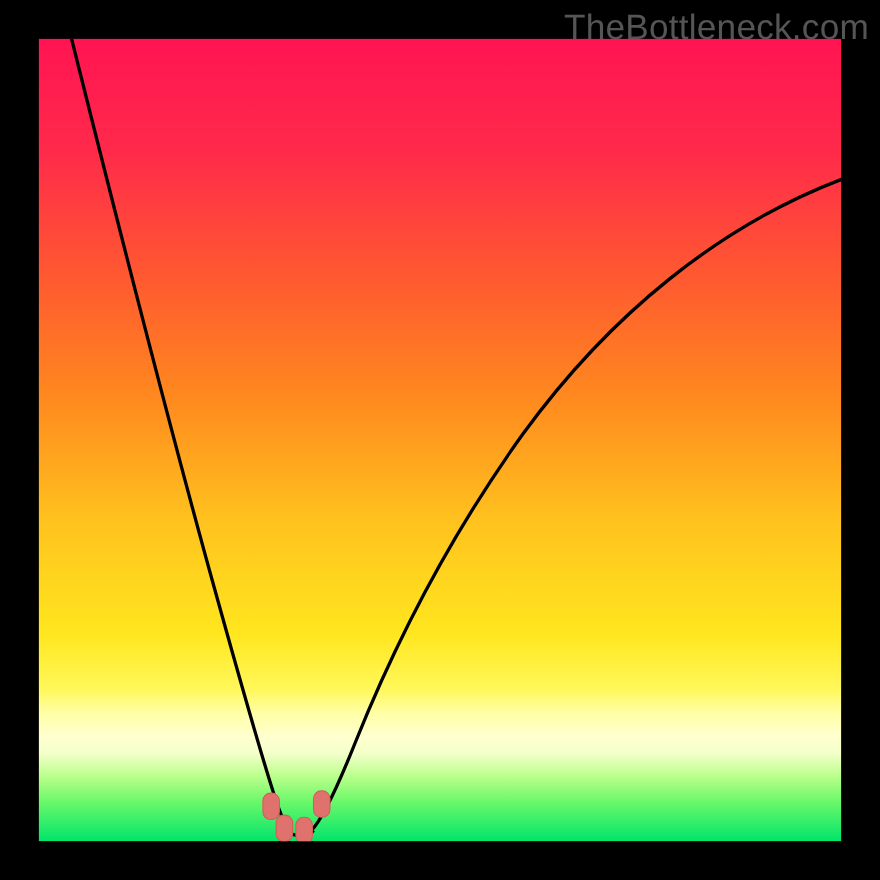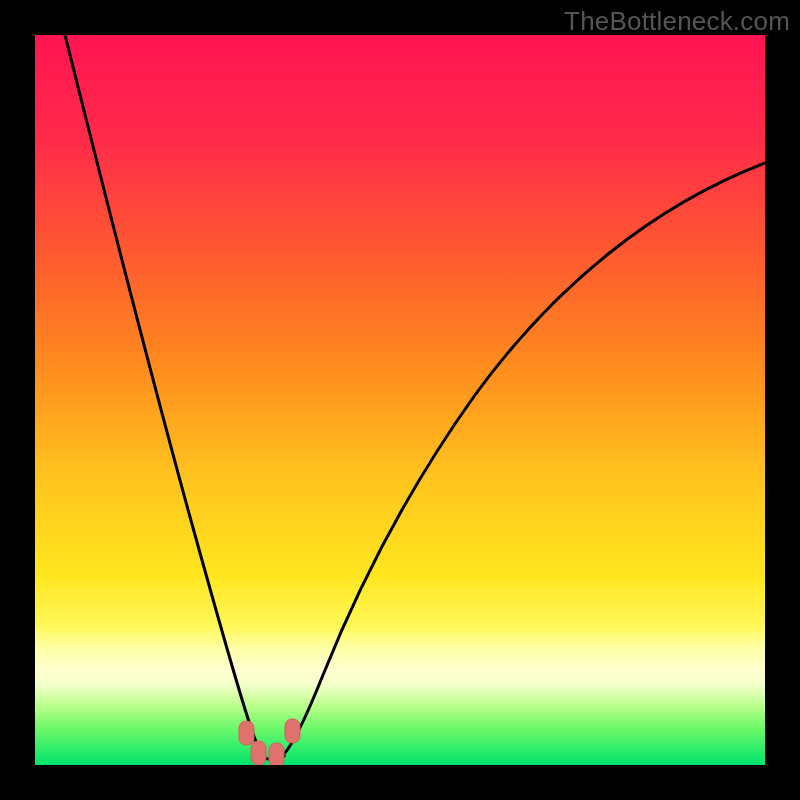--- a/index.html
+++ b/index.html
@@ -32,21 +32,21 @@
   }
   .curve {
     position: absolute;
     inset: 0;
   }
   .watermark {
     position: absolute;
     top: 6px;
     right: 10px;
     color: #555;
-    font-size: 26px;
+    font-size: 32px;
     font-weight: 400;
     letter-spacing: 0.2px;
   }
 </style>
 </head>
 <body>
 
 <div class="frame">
   <div class="watermark">TheBottleneck.com</div>
   <div class="plot">

